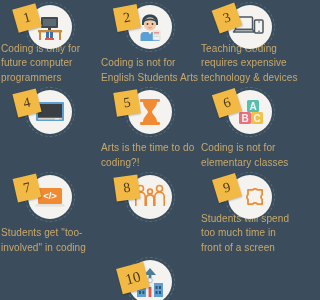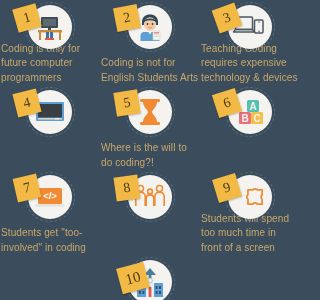--- a/index.html
+++ b/index.html
@@ -217,41 +217,42 @@
               <rect x="6" y="4" width="20" height="3" rx="1.2" fill="#f08a33"></rect>
               <rect x="6" y="27" width="20" height="3" rx="1.2" fill="#f08a33"></rect>
               <path d="M9 7h14c0 5-5 8-5 10s5 5 5 10H9c0-5 5-8 5-10S9 12 9 7z" fill="#f08a33"></path>
             </svg>
           </div>
         </div>
         <div class="note n5">
           <span class="note-num">5</span>
         </div>
       </div>
-      <div class="caption">Where is the will to do coding?!</div>
+      <div class="caption">Arts is the time to do coding?!</div>
     </div>
 
     <div class="myth">
       <div class="badge-wrap">
         <div class="ring">
           <div class="disc">
             <svg width="34" height="34" viewBox="0 0 34 34">
               <rect x="14" y="5" width="12" height="12" rx="1.5" fill="#57bfb0"></rect>
               <text x="20" y="14.6" text-anchor="middle" font-family="Liberation Sans, sans-serif" font-size="10" font-weight="bold" fill="#f4f3ef">A</text>
               <rect x="6" y="17" width="12" height="12" rx="1.5" fill="#e8717d"></rect>
               <text x="12" y="26.6" text-anchor="middle" font-family="Liberation Sans, sans-serif" font-size="10" font-weight="bold" fill="#f4f3ef">B</text>
               <rect x="18" y="17" width="12" height="12" rx="1.5" fill="#f2c14a"></rect>
               <text x="24" y="26.6" text-anchor="middle" font-family="Liberation Sans, sans-serif" font-size="10" font-weight="bold" fill="#f4f3ef">C</text>
             </svg>
           </div>
         </div>
         <div class="note n6">
           <span class="note-num">6</span>
         </div>
       </div>
+      <div class="caption">Coding is not for elementary classes</div>
     </div>
 
     <div class="myth">
       <div class="badge-wrap">
         <div class="ring">
           <div class="disc">
             <svg width="36" height="32" viewBox="0 0 36 32">
               <rect x="6" y="7" width="24" height="16" rx="1.5" fill="#f08a33"></rect>
               <text x="18" y="18.4" text-anchor="middle" font-family="Liberation Sans, sans-serif" font-size="9.5" font-weight="bold" fill="#ffffff">&lt;/&gt;</text>
               <path d="M3 25.5h30l-1.6-2.5H4.6z" fill="#e4e2dc"></path>

